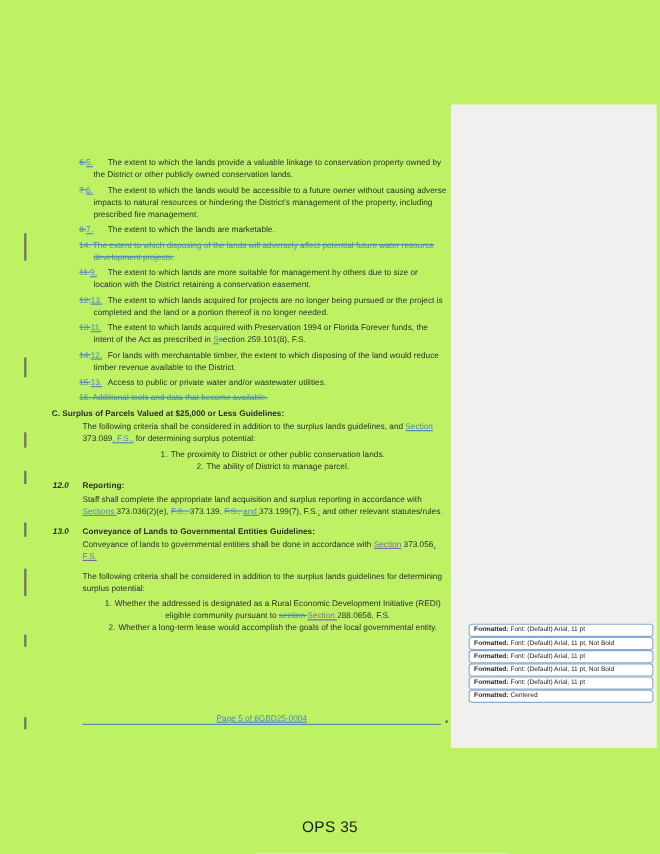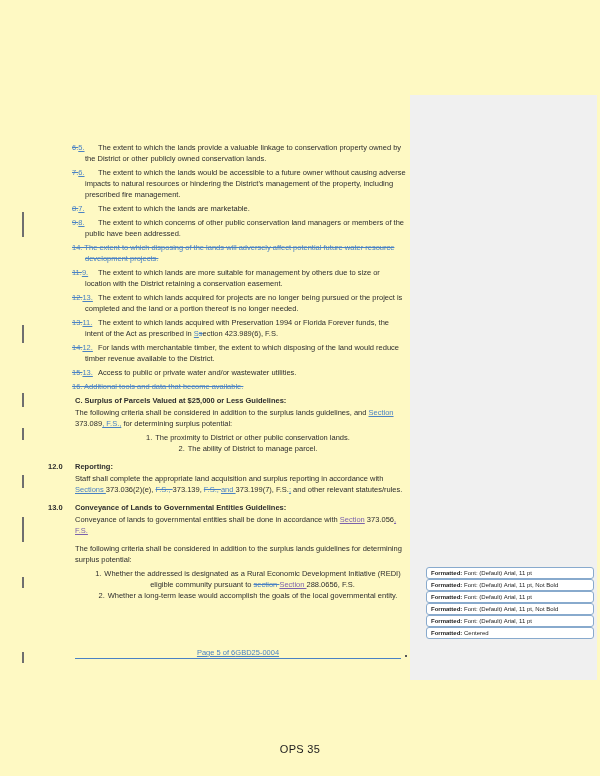--- a/index.html
+++ b/index.html
@@ -1,54 +1,54 @@
 <!DOCTYPE html>
 <html><head>
 <meta charset="utf-8">
 <style>
   html,body{margin:0;padding:0;}
   body{
     width:600px;height:776px;position:relative;background:#ffffff;
     font-family:"Liberation Sans", sans-serif;color:#2e2e2e;overflow:hidden;
   }
-  .page{position:absolute;inset:0;background:#fef9c3;}
+  .page{position:absolute;inset:0;background:#bef264;}
   
   .markup-panel{position:absolute;left:410px;top:95px;width:187px;height:585px;background:#f0f0f0;}
   .comment{
     position:absolute;left:16px;width:158px;height:8px;background:#ffffff;
     border:1px solid #88aacd;border-radius:3px;font-size:6px;line-height:8px;
     padding:1px 4px;white-space:nowrap;overflow:hidden;color:#1e1e1e;
   }
   .comment b{font-weight:bold;}
   
   .cbar{position:absolute;left:22px;width:1.5px;background:#6f6f6f;}
   
   .doc-body{position:absolute;left:0;top:142px;width:410px;font-size:7.5px;line-height:11px;}
   .li{margin-left:85px;width:322px;text-indent:-13px;margin-bottom:3px;}
   .li .num{display:inline-block;min-width:26px;text-indent:0;}
-  .h{margin-left:75px;width:330px;font-weight:bold;margin-bottom:1px;margin-top:3px;}
+  .h{margin-left:47px;width:330px;font-weight:bold;margin-bottom:1px;margin-top:3px;}
   .p{margin-left:75px;width:330px;margin-bottom:3px;}
   .oli{margin-left:100px;width:305px;text-indent:-12px;margin-bottom:0;text-align:center;}
   .oli .onum{display:inline-block;min-width:12px;text-indent:0;}
   .sec{margin-left:48px;margin-top:7px;margin-bottom:1px;font-weight:bold;}
-  .sec .secnum{display:inline-block;min-width:27px;}
+  .sec .secnum{display:inline-block;min-width:27px;font-style:italic;}
   .mt{margin-top:7px;}
   .del{color:#4a82c4;text-decoration:line-through;}
   .ins{color:#4a82c4;text-decoration:underline;}
   .ins2{color:#7b62ad;text-decoration:underline;}
   
   .footer{
     position:absolute;left:75px;top:648px;width:326px;display:flex;
     justify-content:center;border-bottom:1px solid #4a82c4;
     font-size:7.5px;line-height:10px;color:#4a82c4;
   }
   .footer span{text-decoration:underline;}
   .footer-mark{position:absolute;left:405px;top:655px;width:2px;height:2px;background:#555;}
   .ops-label{position:absolute;left:0;top:743px;width:600px;text-align:center;
-    font-size:11px;color:#1c1c1c;letter-spacing:0.3px;}
+    font-size:14px;color:#1c1c1c;letter-spacing:0.3px;}
 </style>
 </head>
 <body>
 
 <div class="page">
   <div id="change-bars">
       <div class="cbar" style="top: 212px; height: 25px;"></div>
       <div class="cbar" style="top: 325px; height: 18px;"></div>
       <div class="cbar" style="top: 393px; height: 14px;"></div>
       <div class="cbar" style="top: 428px; height: 12px;"></div>
@@ -64,25 +64,24 @@
         <div class="comment" style="top: 496px;"><b>Formatted:</b> Font: (Default) Arial, 11 pt</div>
         <div class="comment" style="top: 508px;"><b>Formatted:</b> Font: (Default) Arial, 11 pt, Not Bold</div>
         <div class="comment" style="top: 520px;"><b>Formatted:</b> Font: (Default) Arial, 11 pt</div>
         <div class="comment" style="top: 532px;"><b>Formatted:</b> Centered</div>
       </div>
   </div>
   <div class="doc-body" id="doc-body">
       <div class="li"><span class="num"><span class="del">6.</span><span class="ins">5.</span></span><span>The extent to which the lands provide a valuable linkage to conservation property owned by the District or other publicly owned conservation lands.</span></div>
       <div class="li"><span class="num"><span class="del">7.</span><span class="ins">6.</span></span><span>The extent to which the lands would be accessible to a future owner without causing adverse impacts to natural resources or hindering the District's management of the property, including prescribed fire management.</span></div>
       <div class="li"><span class="num"><span class="del">8.</span><span class="ins">7.</span></span><span>The extent to which the lands are marketable.</span></div>
-      <div class="li"><span class="num"><span class="del">9.</span><span class="ins">8.</span></span><span>The extent to which concerns of other public conservation land managers or members of the public have been addressed.</span></div>
       <div class="li"><span class="del">14. The extent to which disposing of the lands will adversely affect potential future water resource development projects.</span></div>
       <div class="li"><span class="num"><span class="del">11.</span><span class="ins">9.</span></span><span>The extent to which lands are more suitable for management by others due to size or location with the District retaining a conservation easement.</span></div>
       <div class="li"><span class="num"><span class="del">12.</span><span class="ins">13.</span></span><span>The extent to which lands acquired for projects are no longer being pursued or the project is completed and the land or a portion thereof is no longer needed.</span></div>
-      <div class="li"><span class="num"><span class="del">13.</span><span class="ins">11.</span></span><span>The extent to which lands acquired with Preservation 1994 or Florida Forever funds, the intent of the Act as prescribed in </span><span class="ins">S</span><span class="del">s</span><span>ection 423.989(6), F.S.</span></div>
+      <div class="li"><span class="num"><span class="del">13.</span><span class="ins">11.</span></span><span>The extent to which lands acquired with Preservation 1994 or Florida Forever funds, the intent of the Act as prescribed in </span><span class="ins">S</span><span class="del">s</span><span>ection 259.101(8), F.S.</span></div>
       <div class="li"><span class="num"><span class="del">14.</span><span class="ins">12.</span></span><span>For lands with merchantable timber, the extent to which disposing of the land would reduce timber revenue available to the District.</span></div>
       <div class="li"><span class="num"><span class="del">15.</span><span class="ins">13.</span></span><span>Access to public or private water and/or wastewater utilities.</span></div>
       <div class="li"><span class="del">16. Additional tools and data that become available.</span></div>
       <div class="h"><span>C. Surplus of Parcels Valued at $25,000 or Less Guidelines:</span></div>
       <div class="p"><span>The following criteria shall be considered in addition to the surplus lands guidelines, and </span><span class="ins">Section </span><span>373.089</span><span class="ins">, F.S.,</span><span> for determining surplus potential:</span></div>
       <div>
         <div class="oli"><span class="onum">1.</span><span>The proximity to District or other public conservation lands.</span></div>
         <div class="oli"><span class="onum">2.</span><span>The ability of District to manage parcel.</span></div>
       </div>
       <div class="sec"><span class="secnum">12.0</span><span>Reporting:</span></div>

